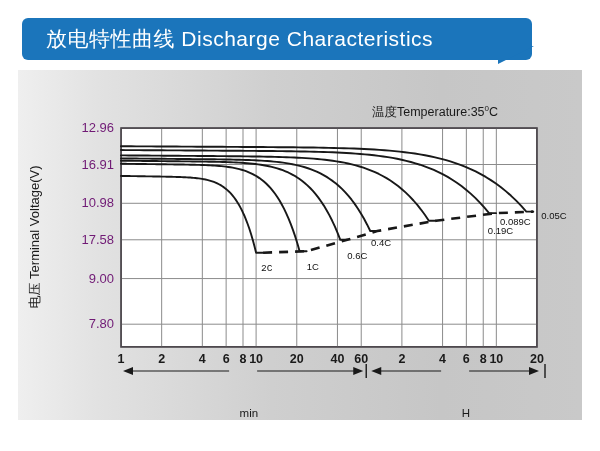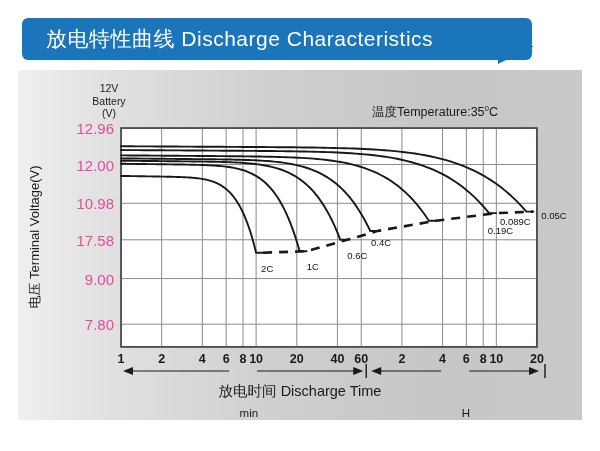--- a/index.html
+++ b/index.html
@@ -34,21 +34,21 @@
     position:absolute;left:121px;top:128px;width:416px;height:219px;
     background:#ffffff;
     border:1px solid #59545a;
     box-sizing:border-box;
   }
   svg#plot-svg{position:absolute;left:0;top:0;width:600px;height:451px;overflow:visible;}
 
   
   .ytick{
     position:absolute;text-align:right;width:62px;
-    font-size:15px;color:#ec4899;
+    font-size:13px;color:#701a75;
   }
   .xtick{
     position:absolute;text-align:center;width:30px;
     font-size:12.5px;font-weight:bold;color:#1a1a1a;
   }
   #y-axis-corner-label{
     position:absolute;left:78px;top:82px;width:62px;
     text-align:center;font-size:10.5px;line-height:12.5px;color:#1a1a1a;
   }
   #y-axis-title{
@@ -79,31 +79,25 @@
 <div id="page">
 
   <div id="header-banner"></div>
   <div id="header-banner-tail"></div>
   <div id="header-title">放电特性曲线 Discharge Characteristics</div>
 
   <div id="chart-panel"></div>
 
   <div id="plot-surface"></div>
 
-  <div id="y-axis-corner-label">
-    <div>12V</div>
-    <div>Battery</div>
-    <div>(V)</div>
-  </div>
 
   <div id="y-axis-title">电压 Terminal Voltage(V)</div>
 
   <div id="temperature-label"><span>温度Temperature:35</span><sup>0</sup><span>C</span></div>
 
-  <div id="x-axis-title">放电时间 Discharge Time</div>
 
   <svg id="plot-svg">
     <g id="grid-layer">
         <line x1="121" y1="128" x2="121" y2="347" stroke="#8b8b8b" stroke-width="1"></line>
         <line x1="161.66940793334493" y1="128" x2="161.66940793334493" y2="347" stroke="#8b8b8b" stroke-width="1"></line>
         <line x1="202.33881586668986" y1="128" x2="202.33881586668986" y2="347" stroke="#8b8b8b" stroke-width="1"></line>
         <line x1="226.12889443422813" y1="128" x2="226.12889443422813" y2="347" stroke="#8b8b8b" stroke-width="1"></line>
         <line x1="243.00822380003478" y1="128" x2="243.00822380003478" y2="347" stroke="#8b8b8b" stroke-width="1"></line>
         <line x1="256.10084881621344" y1="128" x2="256.10084881621344" y2="347" stroke="#8b8b8b" stroke-width="1"></line>
         <line x1="296.7702567495584" y1="128" x2="296.7702567495584" y2="347" stroke="#8b8b8b" stroke-width="1"></line>
@@ -144,21 +138,21 @@
         <line x1="380.22974325044163" y1="371" x2="441.1148716252208" y2="371" stroke="#1a1a1a" stroke-width="1.2"></line>
         <line x1="469.1148716252208" y1="371" x2="530" y2="371" stroke="#1a1a1a" stroke-width="1.2"></line>
         <path d="M539,371 l-10,-4 l0,8 z" fill="#1a1a1a"></path>
         <line x1="366.22974325044163" y1="364" x2="366.22974325044163" y2="378" stroke="#1a1a1a" stroke-width="1.4"></line>
         <line x1="545" y1="364" x2="545" y2="378" stroke="#1a1a1a" stroke-width="1.4"></line>
       </g>
   </svg>
 
   <div id="ytick-layer">
       <div class="ytick" style="left: 52px; top: 120px;">12.96</div>
-      <div class="ytick" style="left: 52px; top: 156.5px;">12.00</div>
+      <div class="ytick" style="left: 52px; top: 156.5px;">16.91</div>
       <div class="ytick" style="left: 52px; top: 195.281px;">10.98</div>
       <div class="ytick" style="left: 52px; top: 231.781px;">17.58</div>
       <div class="ytick" style="left: 52px; top: 270.562px;">9.00</div>
       <div class="ytick" style="left: 52px; top: 316.188px;">7.80</div>
     </div>
   <div id="xtick-layer">
       <div class="xtick" style="left: 106px; top: 352px;">1</div>
       <div class="xtick" style="left: 146.669px; top: 352px;">2</div>
       <div class="xtick" style="left: 187.339px; top: 352px;">4</div>
       <div class="xtick" style="left: 211.129px; top: 352px;">6</div>
@@ -168,21 +162,21 @@
       <div class="xtick" style="left: 322.44px; top: 352px;">40</div>
       <div class="xtick" style="left: 346.23px; top: 352px;">60</div>
       <div class="xtick" style="left: 386.899px; top: 352px;">2</div>
       <div class="xtick" style="left: 427.569px; top: 352px;">4</div>
       <div class="xtick" style="left: 451.359px; top: 352px;">6</div>
       <div class="xtick" style="left: 468.238px; top: 352px;">8</div>
       <div class="xtick" style="left: 481.331px; top: 352px;">10</div>
       <div class="xtick" style="left: 522px; top: 352px;">20</div>
     </div>
   <div id="curvelabel-layer">
-      <div class="curve-label" style="left: 261.101px; top: 262.708px;">2C</div>
+      <div class="curve-label" style="left: 261.101px; top: 262.708px; font-family: Liberation Mono, monospace;">2C</div>
       <div class="curve-label" style="left: 306.633px; top: 261.188px;">1C</div>
       <div class="curve-label" style="left: 347.302px; top: 249.781px;">0.6C</div>
       <div class="curve-label" style="left: 371px; top: 237.036px;">0.4C</div>
       <div class="curve-label" style="left: 439.862px; top: 224.771px; padding-left: 48px;">0.19C</div>
       <div class="curve-label" style="left: 500.052px; top: 216.167px;">0.089C</div>
       <div class="curve-label" style="left: 541.303px; top: 209.646px;">0.05C</div>
     </div>
 
   <div class="range-label" id="range-min" style="left: 228.115px; top: 363px;">min</div>
   <div class="range-label" id="range-hour" style="left: 440.115px; top: 363px;">H</div>

